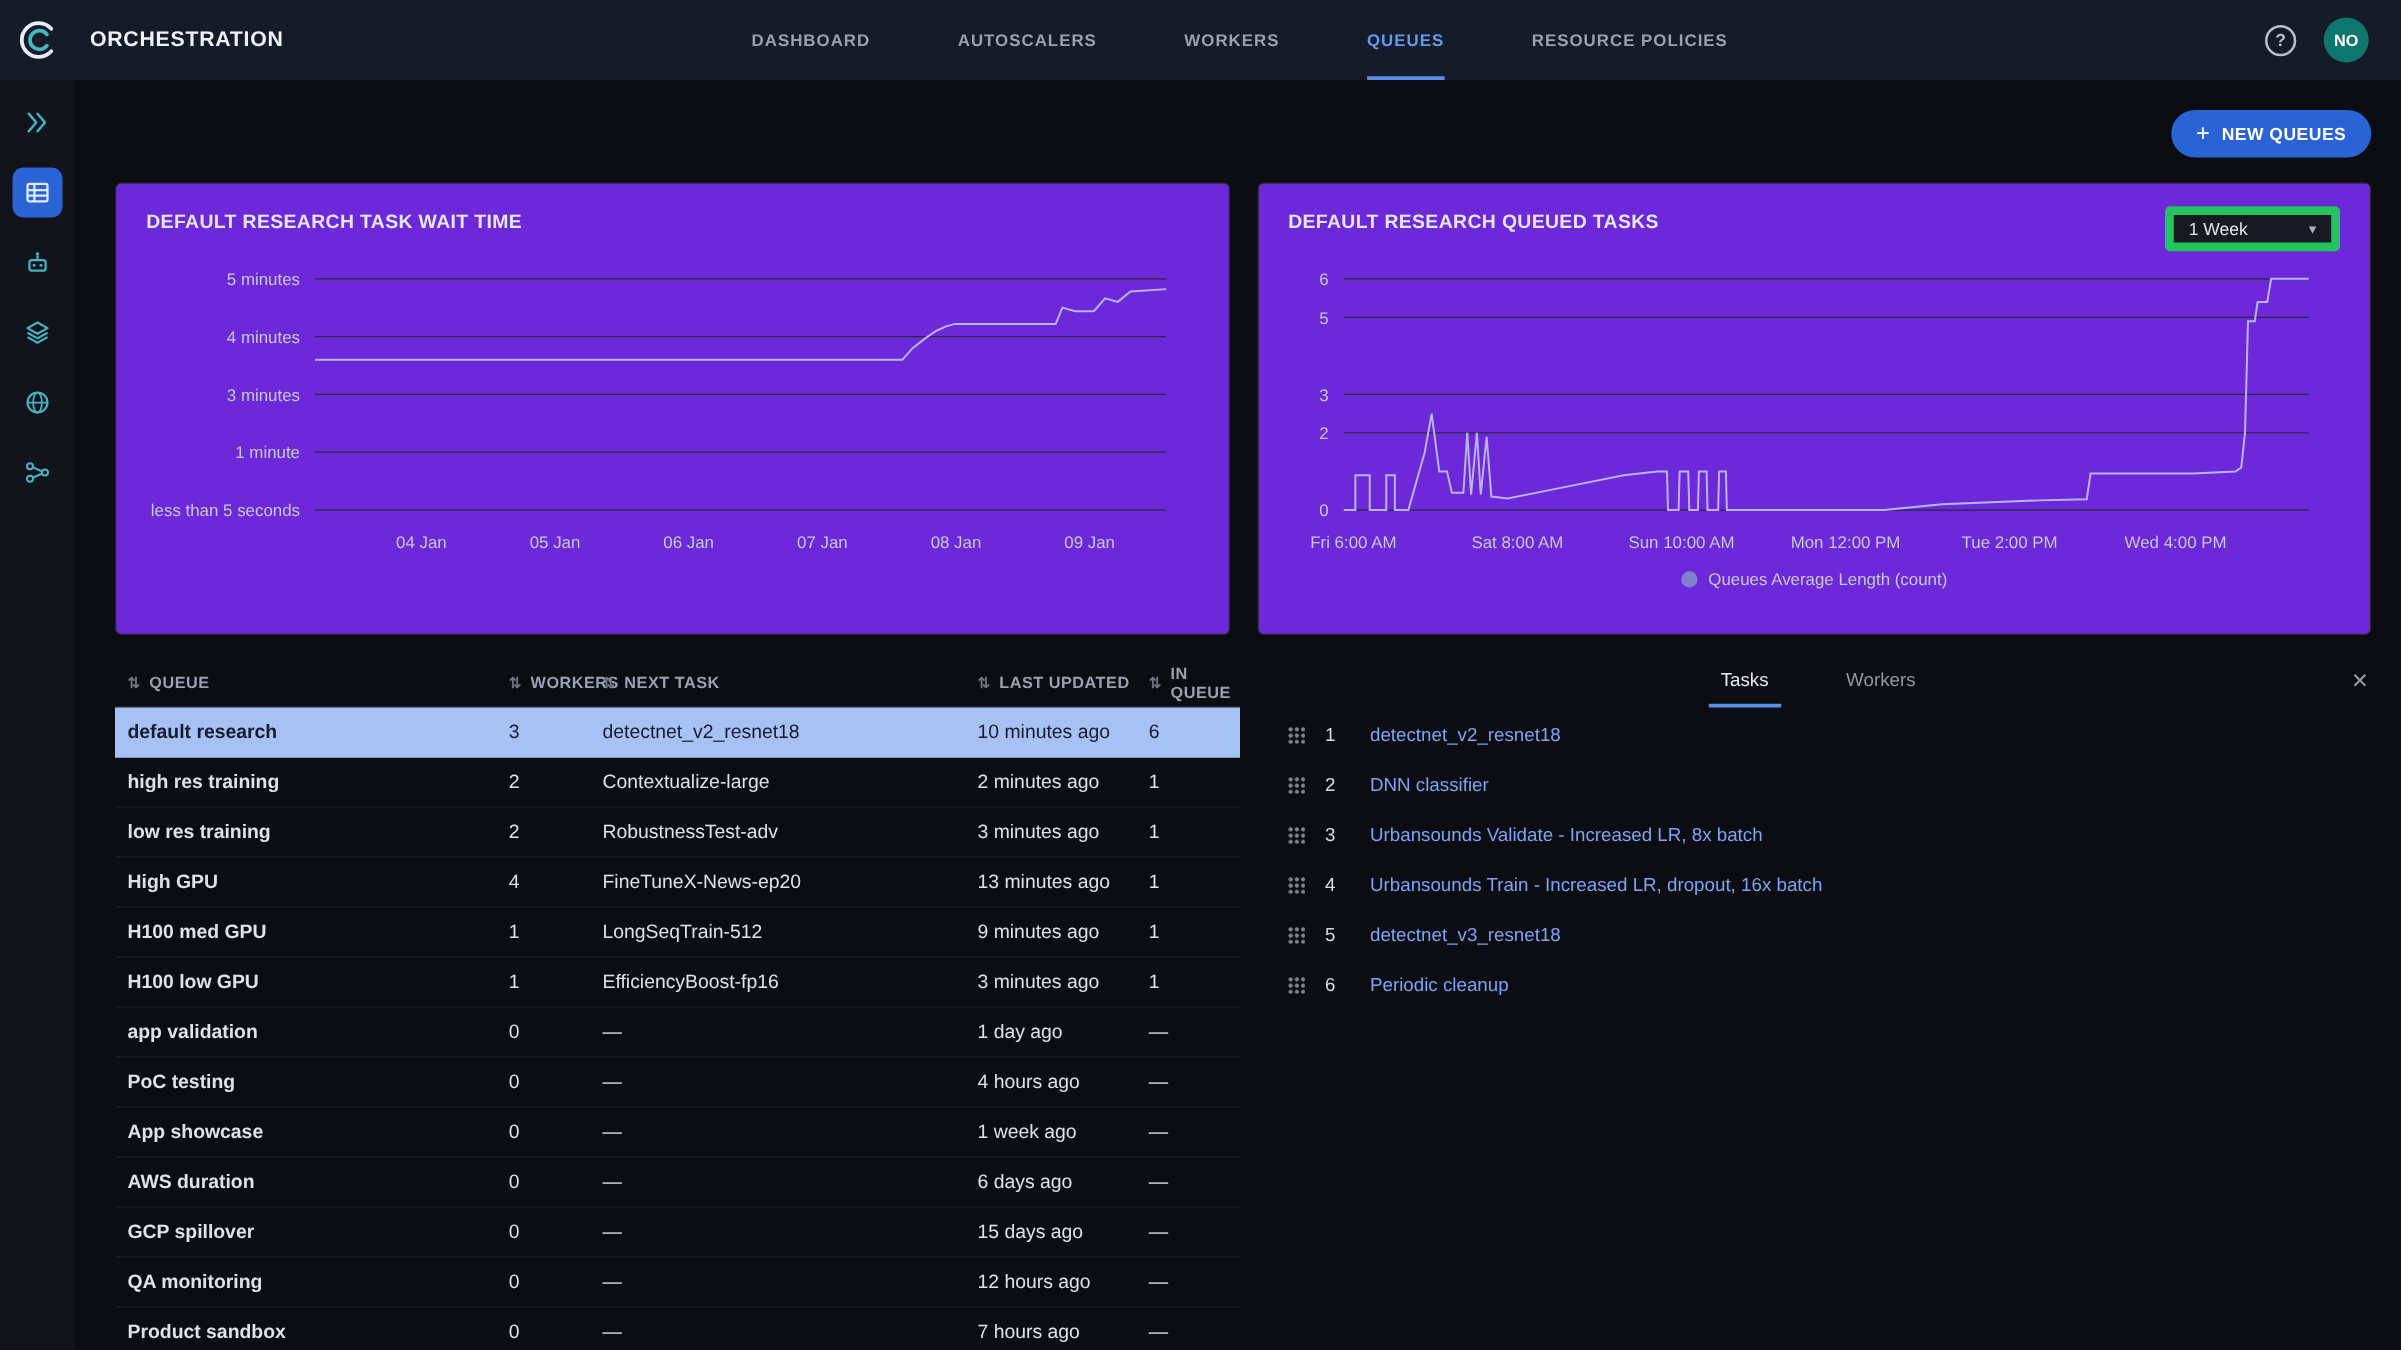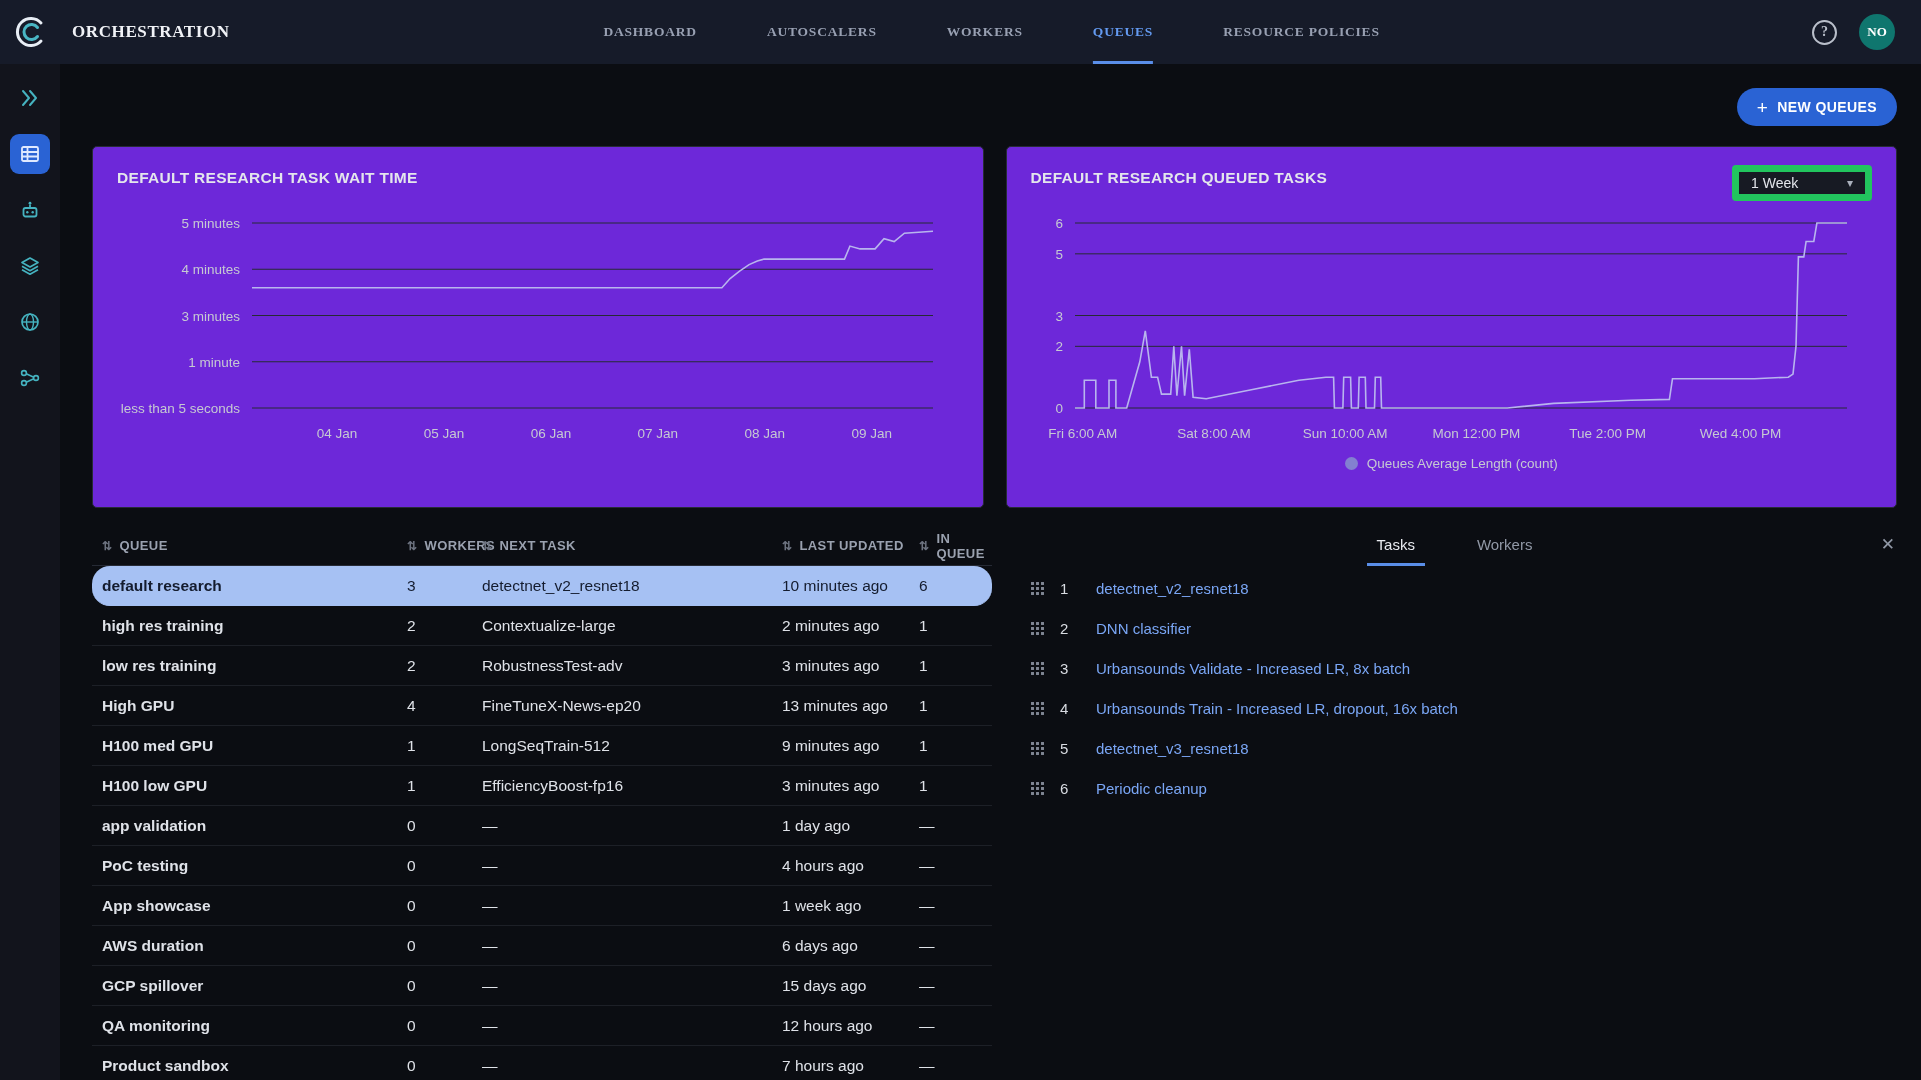--- a/index.html
+++ b/index.html
@@ -1,21 +1,21 @@
 <!DOCTYPE html>
 <html><head>
 <meta charset="utf-8">
 <style>
   * { margin:0; padding:0; box-sizing:border-box; }
   html,body { width:1921px; height:1080px; overflow:hidden; background:#0b0d12;
     font-family:"Liberation Sans", sans-serif; color:#dfe2e8; }
 
   
   .topbar { position:fixed; top:0; left:0; right:0; height:64px; background:#161b29;
-    display:flex; align-items:center; z-index:10;font-family:Liberation Serif, serif; }
+    display:flex; align-items:center; z-index:10; }
   .logo-box { width:60px; height:64px; display:flex; align-items:center; justify-content:center; }
   .app-title { font-size:17px; font-weight:700; letter-spacing:.6px; color:#f0f2f6; margin-left:12px; }
   .topnav { position:absolute; left:50%; transform:translateX(-46%); height:100%; display:flex; gap:70px; }
   .nav-item { display:flex; align-items:center; height:100%; font-size:13.5px; font-weight:700;
     letter-spacing:.8px; color:#98a0b2; border-bottom:3px solid transparent; padding-top:3px; cursor:pointer; white-space:nowrap; }
   .nav-item.active { color:#639af0; border-bottom-color:#5a8ee8; }
   .topbar-right { margin-left:auto; display:flex; align-items:center; gap:22px; padding-right:26px; }
   .help { width:25px; height:25px; border-radius:50%; border:2px solid #b9bfca; color:#b9bfca;
     display:flex; align-items:center; justify-content:center; font-size:14px; font-weight:700; cursor:pointer; }
   .avatar { width:36px; height:36px; border-radius:50%; background:#0f766e; color:#fff;
@@ -55,21 +55,21 @@
   .bottom-row { display:flex; margin-top:18px; gap:20px; }
   .table-wrap { flex:0 0 900px; }
   .thead, .trow { display:grid; grid-template-columns:305px 75px 300px 137px 1fr; align-items:center; }
   .thead { height:40px; border-bottom:1px solid #262a35; color:#9aa1af; font-size:13px;
     font-weight:700; letter-spacing:.4px; }
   .th { display:flex; align-items:center; gap:7px; padding-left:10px; cursor:pointer; }
   .sort { font-size:12px; color:#6d7380; }
   .trow { height:40px; border-bottom:1px solid #1d2027; font-size:15.5px; cursor:pointer; }
   .trow .cell { padding-left:10px; white-space:nowrap; overflow:hidden; }
   .c-queue { font-weight:700; }
-  .trow.selected { background:#a6c1f3; color:#141c2e; border-bottom-color:#a6c1f3;border-radius:18px; }
+  .trow.selected { background:#a6c1f3; color:#141c2e; border-bottom-color:#a6c1f3; }
 
   .panel { flex:1; position:relative; }
   .panel-tabs { display:flex; justify-content:center; gap:42px; height:40px;align-items:center; }
   .ptab { display:flex; align-items:center; height:100%; padding:0 10px; font-size:15px;
     color:#9198a6; border-bottom:3px solid transparent; cursor:pointer; }
   .ptab.active { color:#e8eaf0; border-bottom-color:#5a8ee8; }
   .panel-close { position:absolute; top:8px; right:2px; font-size:17px; color:#9198a6; cursor:pointer; }
   .task-list { margin-top:2px; }
   .task-row { display:flex; align-items:center; height:40px; padding-left:18px; }
   .drag { width:14px; height:14px; flex:0 0 14px; cursor:grab;

